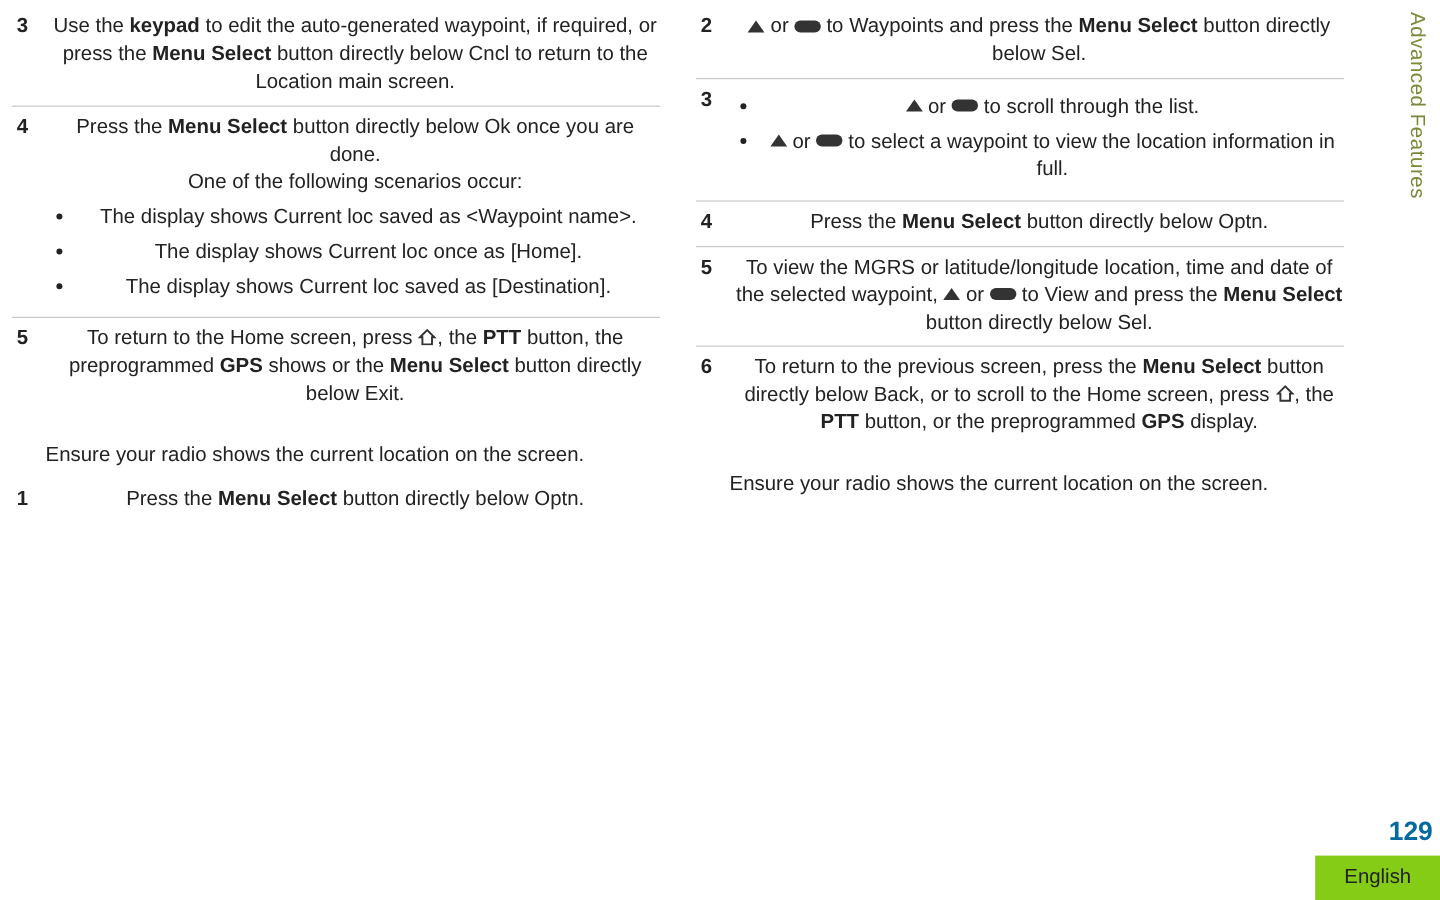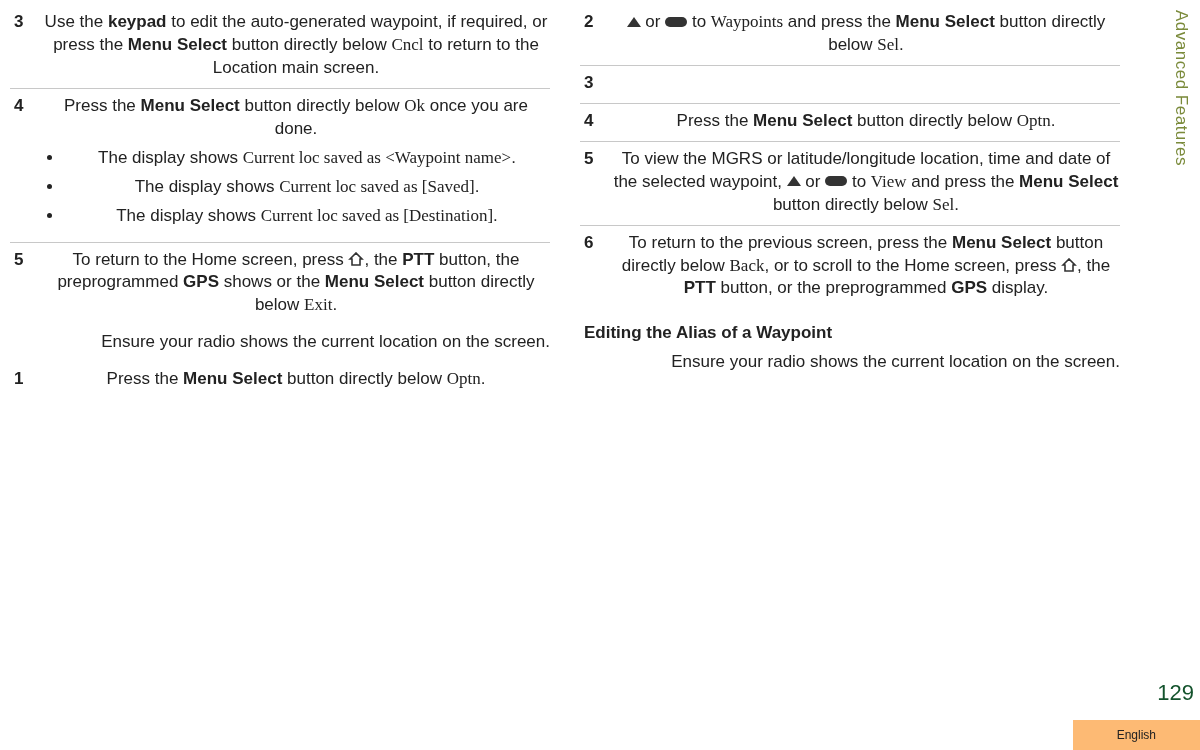--- a/index.html
+++ b/index.html
@@ -32,34 +32,33 @@
     padding: 6px 0 8px 0;
   }
   .step.last { border-bottom: none; }
   .num {
     flex: 0 0 28px;
     font-weight: bold;
     padding-left: 4px;
   }
   .body { flex: 1; text-align: center; }
   .b { font-weight: bold; }
-  .mono { font-family: Liberation Serif, serif; }
+  .mono { font-family: Liberation Sans, sans-serif; }
   ul.inner {
     list-style: disc;
     margin: 6px 0 0 0;
     padding-left: 22px;
   }
   ul.inner li { margin-bottom: 6px; }
   .heading {
     font-weight: bold;
     margin: 14px 0 6px 4px;
   }
   .intro {
-    margin: 6px 0 8px 28px;
-    text-align: right;
+    margin: 20px 0 8px 28px;
   }
   .tri-up, .tri-right, .home {
     display: inline-block;
     vertical-align: middle;
   }
   .tri-up {
     width: 0; height: 0;
     border-left: 7px solid transparent;
     border-right: 7px solid transparent;
     border-bottom: 10px solid #333;
@@ -79,31 +78,31 @@
     top: 10px;
     writing-mode: vertical-rl;
     color: #7a8a3a;
     font-size: 17px;
     letter-spacing: 0.5px;
   }
   .pagenum {
     position: absolute;
     right: 6px;
     bottom: 42px;
-    color: #14532d;
+    color: #0369a1;
     font-size: 22px;
-    font-weight: normal;
+    font-weight: bold;
   }
   .langbox {
     position: absolute;
     right: 0;
     bottom: 0;
-    background: #fdba74;
-    padding: 7px 44px;
-    font-size: 12px;
+    background: #84cc16;
+    padding: 7px 24px;
+    font-size: 17px;
   }
 </style>
 </head>
 <body>
 
 <div class="sidebar">Advanced Features</div>
 <div class="pagenum">129</div>
 <div class="langbox">English</div>
 
 <div class="page">
@@ -114,23 +113,24 @@
       <div class="num">3</div>
       <div class="body">
         <span>Use the </span><span class="b">keypad</span><span> to edit the auto-generated waypoint, if required, or press the </span><span class="b">Menu Select</span><span> button directly below </span><span class="mono">Cncl</span><span> to return to the Location main screen.</span>
       </div>
     </div>
 
     <div class="step">
       <div class="num">4</div>
       <div class="body">
         <span>Press the </span><span class="b">Menu Select</span><span> button directly below </span><span class="mono">Ok</span><span> once you are done.</span><br>
+        <span>One of the following scenarios occur:</span>
         <ul class="inner">
           <li><span>The display shows </span><span class="mono">Current loc saved as &lt;Waypoint name&gt;</span><span>.</span></li>
-          <li><span>The display shows </span><span class="mono">Current loc saved as [Saved]</span><span>.</span></li>
+          <li><span>The display shows </span><span class="mono">Current loc once as [Home]</span><span>.</span></li>
           <li><span>The display shows </span><span class="mono">Current loc saved as [Destination]</span><span>.</span></li>
         </ul>
       </div>
     </div>
 
     <div class="step last">
       <div class="num">5</div>
       <div class="body">
         <span>To return to the Home screen, press </span><span class="home"><svg viewBox="0 0 16 14">
               <path d="M2 7 L8 1 L14 7 L12 7 L12 13 L4 13 L4 7 Z" fill="none" stroke="#333" stroke-width="1.6"></path>
@@ -154,20 +154,24 @@
     <div class="step">
       <div class="num">2</div>
       <div class="body">
         <span class="tri-up"></span><span> or </span><span class="tri-right"></span><span> to </span><span class="mono">Waypoints</span><span> and press the </span><span class="b">Menu Select</span><span> button directly below </span><span class="mono">Sel</span><span>.</span><br>
       </div>
     </div>
 
     <div class="step">
       <div class="num">3</div>
       <div class="body">
+        <ul class="inner">
+          <li><span class="tri-up"></span><span> or </span><span class="tri-right"></span><span> to scroll through the list.</span></li>
+          <li><span class="tri-up"></span><span> or </span><span class="tri-right"></span><span> to select a waypoint to view the location information in full.</span></li>
+        </ul>
       </div>
     </div>
 
     <div class="step">
       <div class="num">4</div>
       <div class="body">
         <span>Press the </span><span class="b">Menu Select</span><span> button directly below </span><span class="mono">Optn</span><span>.</span>
       </div>
     </div>
 
@@ -180,17 +184,16 @@
 
     <div class="step last">
       <div class="num">6</div>
       <div class="body">
         <span>To return to the previous screen, press the </span><span class="b">Menu Select</span><span> button directly below </span><span class="mono">Back</span><span>, or to scroll to the Home screen, press </span><span class="home"><svg viewBox="0 0 16 14">
               <path d="M2 7 L8 1 L14 7 L12 7 L12 13 L4 13 L4 7 Z" fill="none" stroke="#333" stroke-width="1.6"></path>
             </svg></span><span>, the </span><span class="b">PTT</span><span> button, or the preprogrammed </span><span class="b">GPS</span><span> display.</span>
       </div>
     </div>
 
-    <div class="heading">Editing the Alias of a Waypoint</div>
     <div class="intro">Ensure your radio shows the current location on the screen.</div>
 
   </div>
 </div>
 
 </body></html>

